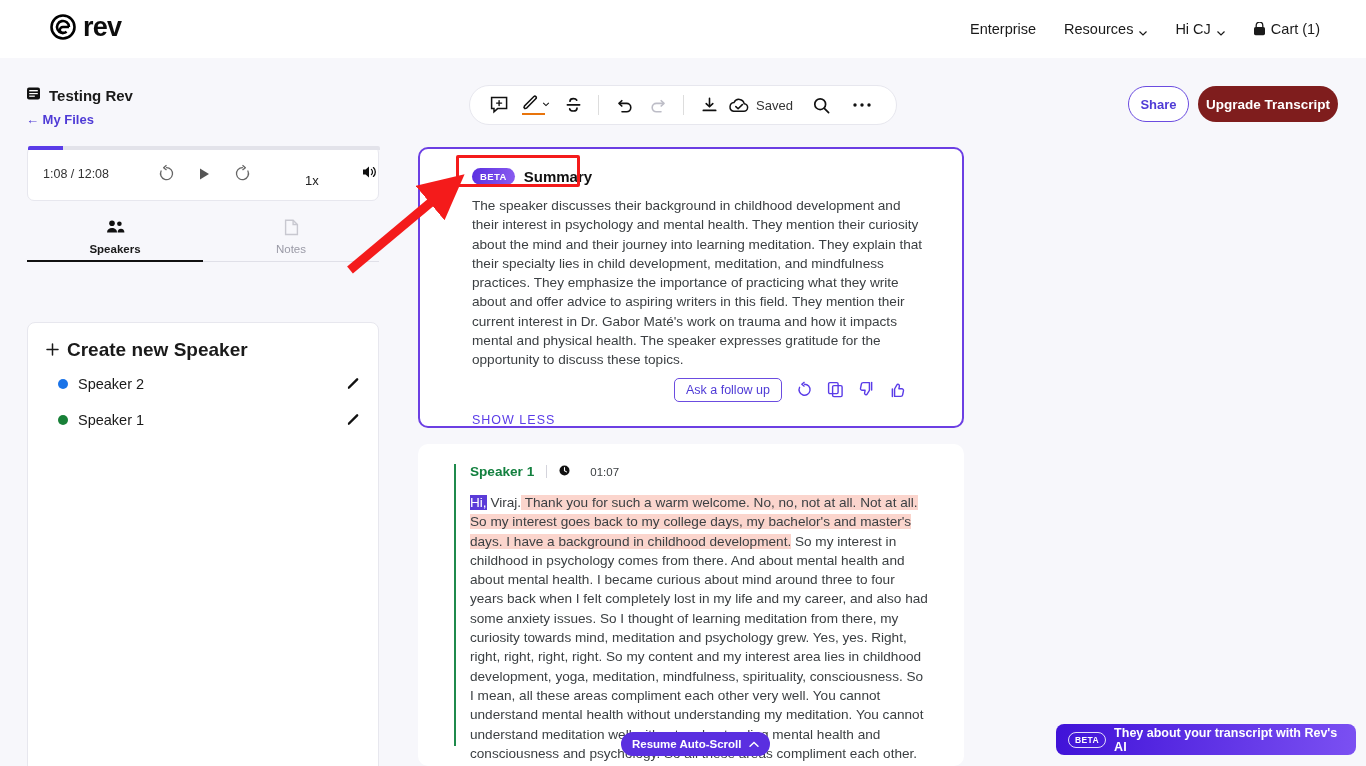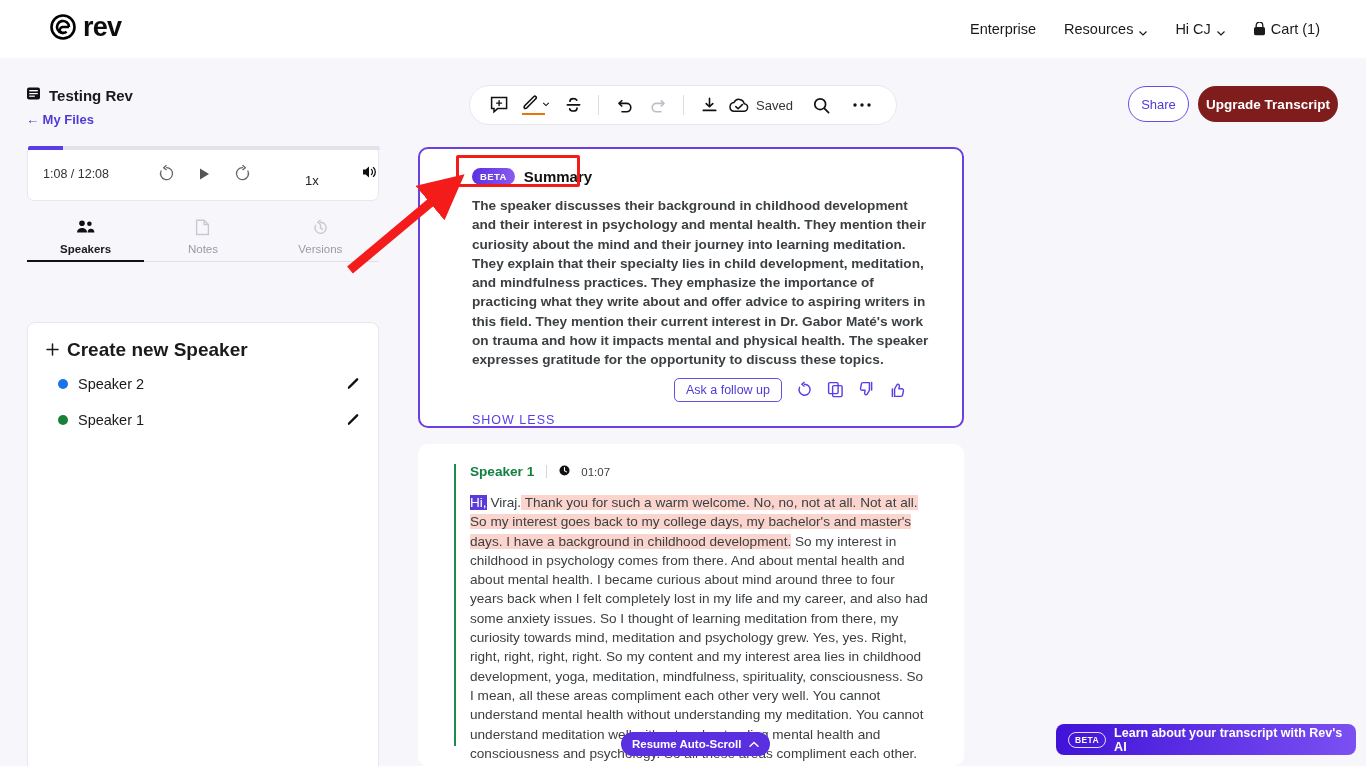--- a/index.html
+++ b/index.html
@@ -67,21 +67,21 @@
     background: #ffffff; border: 1px solid #e7e7ee; border-radius: 22px;
     display: flex; align-items: center; padding: 0 14px; gap: 4px;
   }
   .tb { height: 30px; min-width: 30px; display: flex; align-items: center; justify-content: center; cursor: pointer; border-radius: 5px; }
   .tb-sep { width: 1px; height: 20px; background: #ddd; margin: 0 6px; }
   .tb-saved { font-size: 13px; color: #333; margin-left: 6px; }
 
   .share {
     position: absolute; left: 1128px; top: 86px; width: 61px; height: 36px;
     border: 1px solid #6b4ce0; border-radius: 20px; background: #fff;
-    color: #4f3bd6; font-size: 13px; font-weight: 400;
+    color: #4f3bd6; font-size: 13px; font-weight: 700;
     display: flex; align-items: center; justify-content: center; cursor: pointer;
   }
   .upgrade {
     position: absolute; left: 1198px; top: 86px; width: 140px; height: 36px;
     background: #7f1d1d; border-radius: 20px; color: #fff; font-size: 13.5px; font-weight: 700;
     display: flex; align-items: center; justify-content: center; cursor: pointer;
   }
 
   
   .summary {
@@ -89,40 +89,40 @@
     background: #ffffff; border: 2px solid #6c3fe3; border-radius: 10px;
     padding: 14px 0 0 0;
   }
   .sum-head { display: flex; align-items: center; gap: 9px; padding: 0 52px; height: 26px; }
   .beta-pill {
     background: linear-gradient(100deg,#5a2fe0,#8a5cf0);
     color: #fff; font-size: 9.5px; font-weight: 700; letter-spacing: .4px;
     padding: 3px 8px; border-radius: 10px;
   }
   .sum-title { font-size: 15px; font-weight: 700; color: #111; }
-  .sum-body { padding: 7px 32px 0 52px; font-size: 13.6px; line-height: 19.3px; color: #3c4043; font-weight: bold; }
+  .sum-body { padding: 7px 32px 0 52px; font-size: 13.6px; line-height: 19.3px; color: #3c4043; }
   .sum-actions { display: flex; align-items: center; justify-content: flex-end; gap: 13px; padding: 8px 56px 0 0; }
   .askbtn {
     border: 1px solid #6b4ce0; border-radius: 5px; color: #4f3bd6;
     font-size: 12.5px; padding: 4px 11px; cursor: pointer; background: #fff;
   }
   .act-ico { width: 18px; height: 18px; cursor: pointer; display: flex; align-items: center; justify-content: center; }
   .showless { padding: 11px 0 0 52px; font-size: 12.5px; letter-spacing: 1px; color: #5a3ce8; cursor: pointer; }
 
   
   .transcript {
     position: absolute; left: 418px; top: 444px; width: 546px; height: 322px;
     background: #ffffff; border-radius: 10px; overflow: hidden;
   }
   .tr-inner { position: relative; padding: 20px 36px 0 52px; }
   .tr-bar { position: absolute; left: 36px; top: 20px; width: 2px; height: 282px; background: #1f8a4c; }
   .tr-head { display: flex; align-items: center; gap: 12px; }
   .tr-speaker { font-size: 13.6px; font-weight: 700; color: #13803f; }
   .tr-div { width: 1px; height: 13px; background: #d4d4dc; }
-  .tr-time { font-size: 11.5px; color: #3c4043; display: flex; align-items: center; gap: 11px; }
+  .tr-time { font-size: 11.5px; color: #3c4043; display: flex; align-items: center; gap: 20px; }
   .tr-text { margin-top: 14px; font-size: 13.6px; line-height: 19.3px; color: #3c4043; }
   .hl-sel { background: #5b3bd8; color: #ffffff; }
   .hl-pink { background: #fbd5cd; }
 
   .autoscroll {
     position: absolute; left: 621px; top: 732px; height: 24px;
     background: #5a2fe0; color: #fff; border-radius: 13px;
     font-size: 11.5px; font-weight: 700; padding: 0 11px;
     display: flex; align-items: center; gap: 8px; cursor: pointer;
   }
@@ -251,30 +251,20 @@
         <span class="tl">Speakers</span>
       </div>
       <div class="tab">
         <span>
           <svg width="15" height="17" viewBox="0 0 15 17">
             <path d="M1.6 1.3h7.5l4.3 4.2v10H1.6z" fill="none" stroke="#9a9aa6" stroke-width="1.4"></path>
             <path d="M9.1 1.3v4.2h4.3" fill="none" stroke="#9a9aa6" stroke-width="1.4"></path>
           </svg>
         </span>
         <span class="tl">Notes</span>
-      </div>
-      <div class="tab">
-        <span>
-          <svg width="17" height="17" viewBox="0 0 17 17">
-            <path d="M8.5 3.2a5.6 5.6 0 1 1-5 3.2" fill="none" stroke="#9a9aa6" stroke-width="1.4" stroke-linecap="round"></path>
-            <path d="M8.5 1 5.8 3.3l2.7 2.2" fill="none" stroke="#9a9aa6" stroke-width="1.4" stroke-linejoin="round"></path>
-            <path d="M8.5 5.8v3.1l2.2 1.4" fill="none" stroke="#9a9aa6" stroke-width="1.4" stroke-linecap="round"></path>
-          </svg>
-        </span>
-        <span class="tl">Versions</span>
       </div>
     </div>
 
     <div class="speakercard">
       <div class="create-speaker">
         <span>
           <svg width="13" height="13" viewBox="0 0 13 13">
               <path d="M6.5 1v11M1 6.5h11" stroke="#1a1a1a" stroke-width="1.5" stroke-linecap="round"></path>
             </svg>
         </span>
@@ -431,21 +421,21 @@
     <span>Resume Auto-Scroll</span>
     <span>
       <svg width="10" height="7" viewBox="0 0 10 7">
           <path d="M1 5.3 5 1.5l4 3.8" fill="none" stroke="#fff" stroke-width="1.4" stroke-linecap="round"></path>
         </svg>
     </span>
   </div>
 
   <div class="aibanner">
     <span class="aibeta">BETA</span>
-    <span class="aitext">Learn about your transcript with Rev's AI</span>
+    <span class="aitext">They about your transcript with Rev's AI</span>
   </div>
 
   <div class="redbox"></div>
   <svg class="arrow-svg" viewBox="0 0 160 130">
     <defs>
       <marker id="ah" markerWidth="5" markerHeight="5" refX="2.6" refY="2.5" orient="auto">
         <path d="M0 0 L5 2.5 L0 5 z" fill="#f41b1b"></path>
       </marker>
     </defs>
     <line x1="20" y1="110" x2="118" y2="28" stroke="#f41b1b" stroke-width="9" marker-end="url(#ah)"></line>

